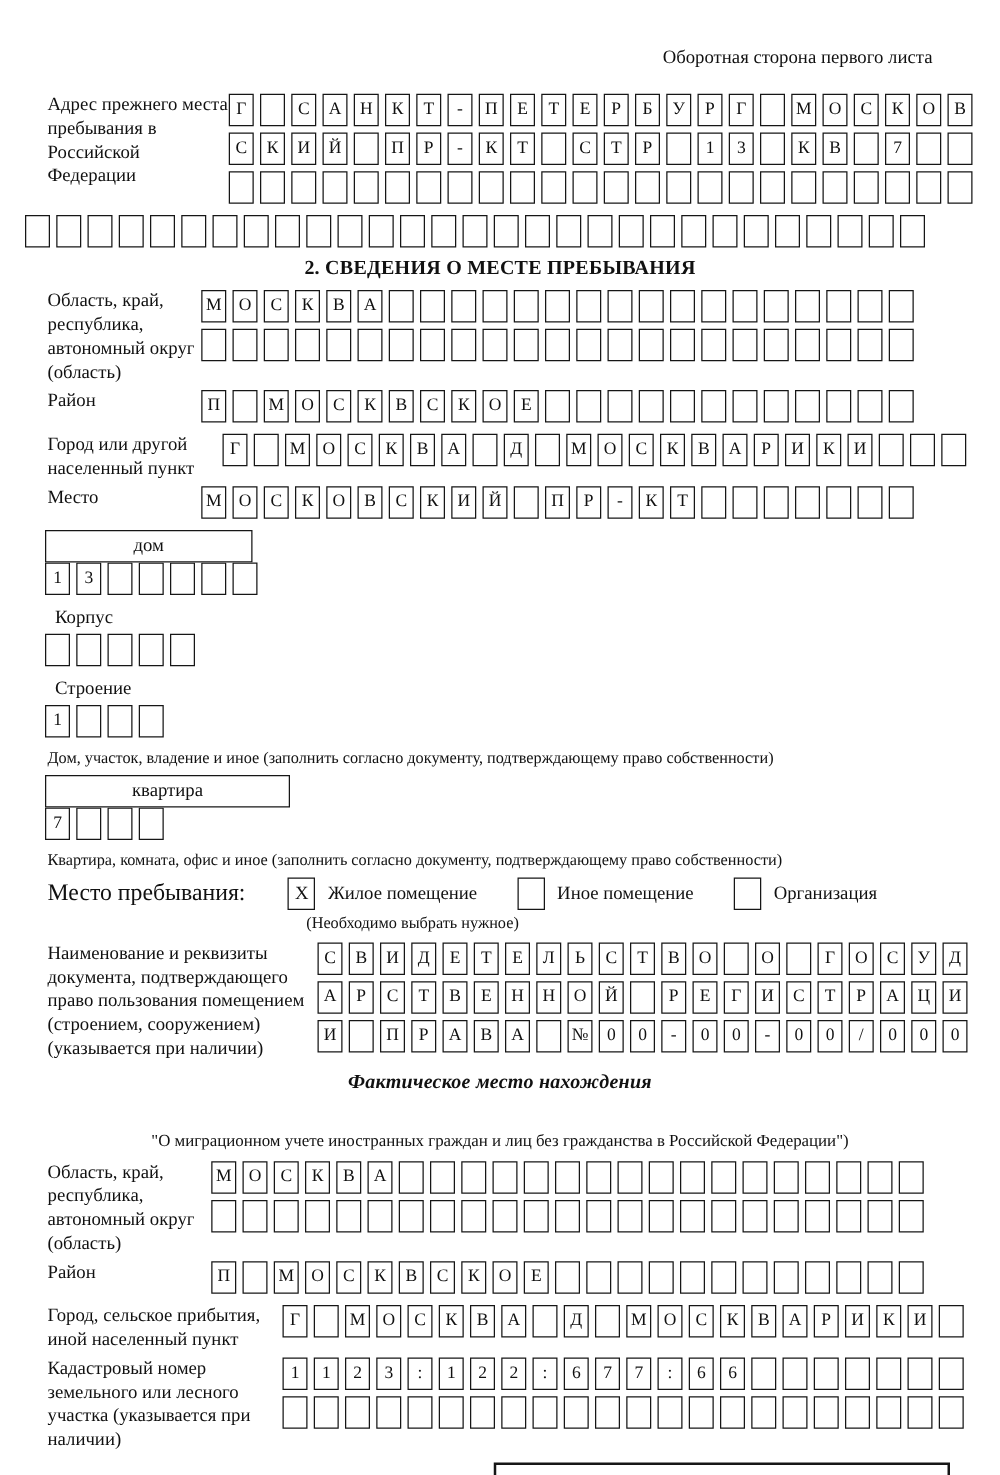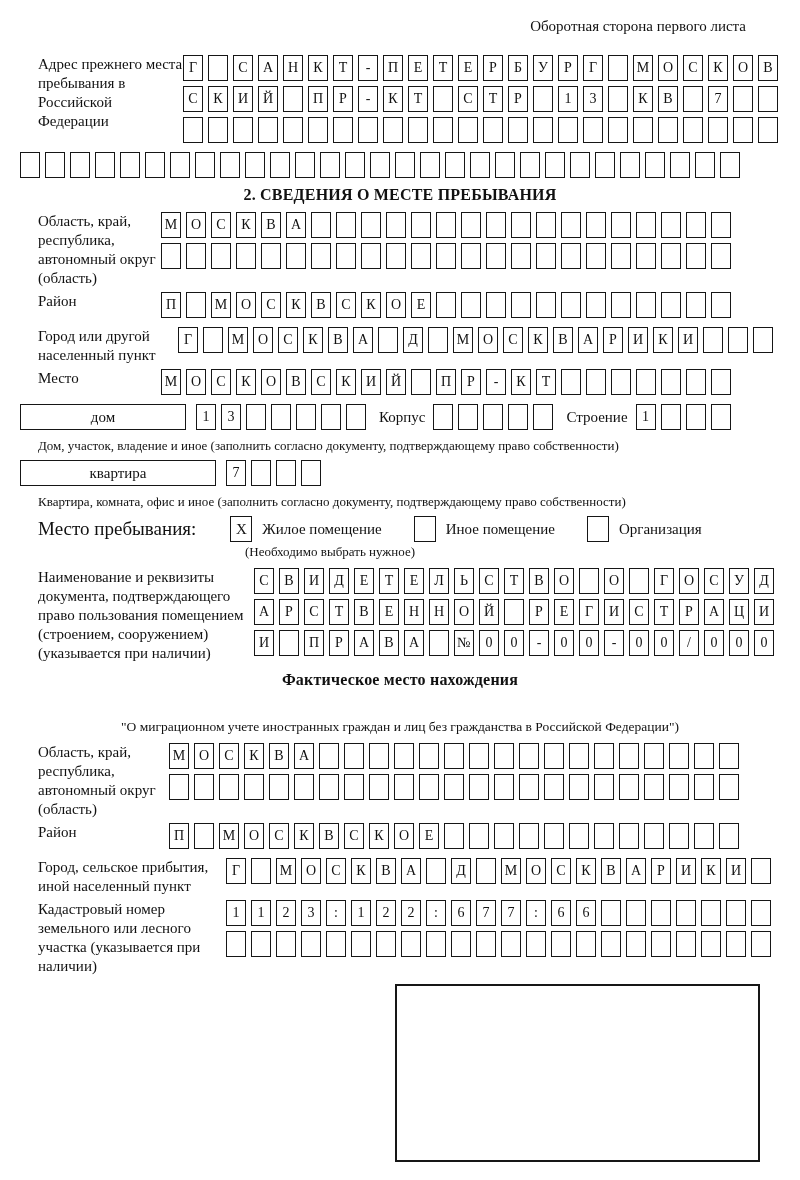--- a/index.html
+++ b/index.html
@@ -11,20 +11,21 @@
     color:#111;
     font-family:"Liberation Serif","DejaVu Serif",serif;
     box-sizing:border-box;
     padding:18px 20px 10px 20px;
   }
   .side-note{
     text-align:right;
     font-size:15px;
     padding-right:34px;
     margin-bottom:20px;
+    margin-top:20px;
   }
   
   .field{display:flex;align-items:flex-start;margin-bottom:4px;}
   .label{
     font-size:15px;line-height:19px;
     padding-left:18px;box-sizing:border-box;
     flex:0 0 auto;
   }
   .w163{width:163px;} .w141{width:141px;} .w234{width:234px;}
   .w149{width:149px;} .w206{width:206px;}
@@ -40,21 +41,21 @@
     background:#fff;
   }
   .caption{font-size:13px;line-height:16px;margin:1px 0 6px 0;}
   .caption.indent{padding-left:18px;}
   .caption.center{text-align:center;}
   .section-title{
     text-align:center;font-size:16px;font-weight:bold;
     margin:8px 0 8px 0;letter-spacing:.2px;
   }
   .inline-row{display:flex;align-items:flex-start;margin-bottom:3px;}
-  .ml14{margin-left:0;} .ml17{margin-left:17px;}
+  .ml14{margin-left:16px;flex-direction:column;} .ml17{margin-left:17px;}
   .named-box{
     display:inline-flex;align-items:center;justify-content:center;
     height:26px;box-sizing:border-box;border:1.6px solid #161616;
     font-size:15px;margin-right:10px;flex:0 0 auto;background:#fff;
   }
   .bw166{width:166px;} .bw196{width:196px;}
   .inline-label{font-size:15px;line-height:26px;margin:0 8px;flex:0 0 auto;}
   .stay-row{display:flex;align-items:center;margin-bottom:2px;}
   .stay-label{font-size:19px;padding-left:18px;margin-right:24px;}
   .checkbox{
@@ -63,21 +64,21 @@
     border:1.6px solid #161616;font-size:15px;font-weight:500;
     margin:0 10px;flex:0 0 auto;background:#fff;
   }
   .opt-label{font-size:15px;margin-right:22px;}
   .choose-note{font-size:13px;margin:0 0 8px 225px;}
   .sub-note{text-align:center;font-size:13.5px;line-height:20px;margin-bottom:6px;}
   .stamp-box{
     width:365px;height:178px;box-sizing:border-box;
     border:2px solid #161616;margin:8px 0 6px 375px;background:#fff;
   }
-  .mt10{}
+  .mt10{font-style:italic;}
 </style>
 </head>
 <body>
 
 <div class="page">
 
   <div class="side-note">Оборотная сторона первого листа</div>
 
   <div class="field">
     <div class="label w163">Адрес прежнего места пребывания в Российской Федерации</div>

